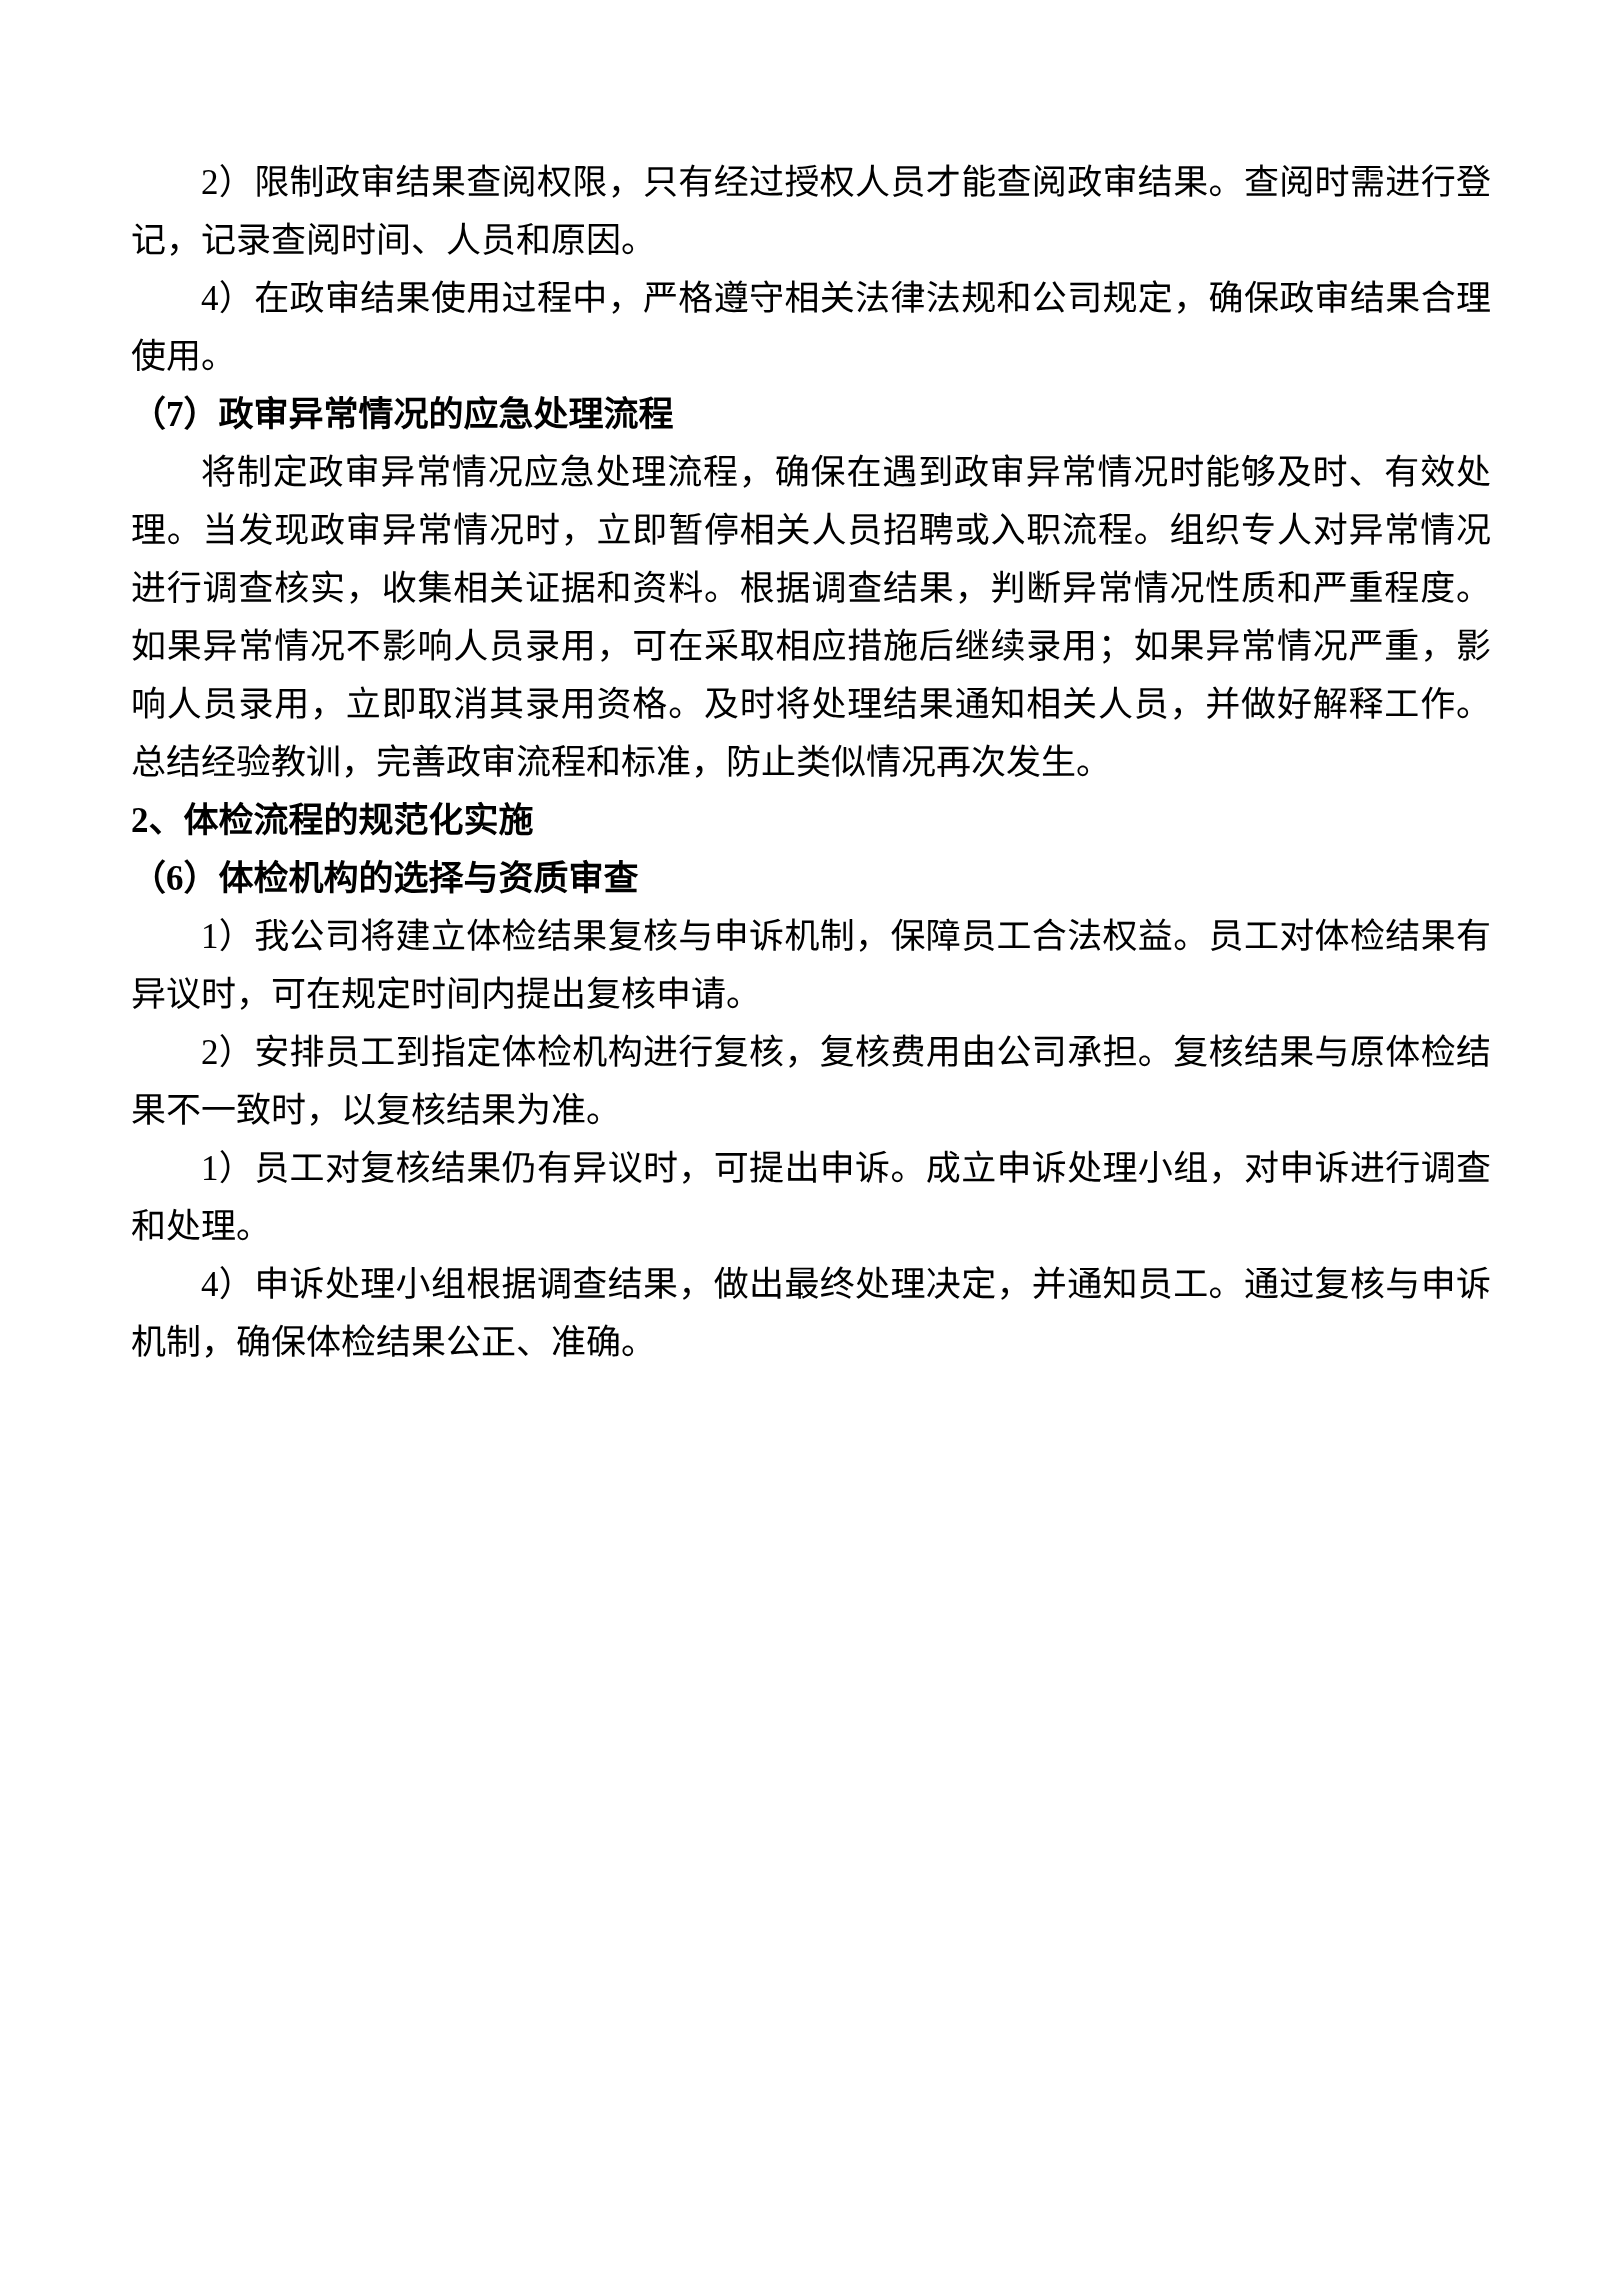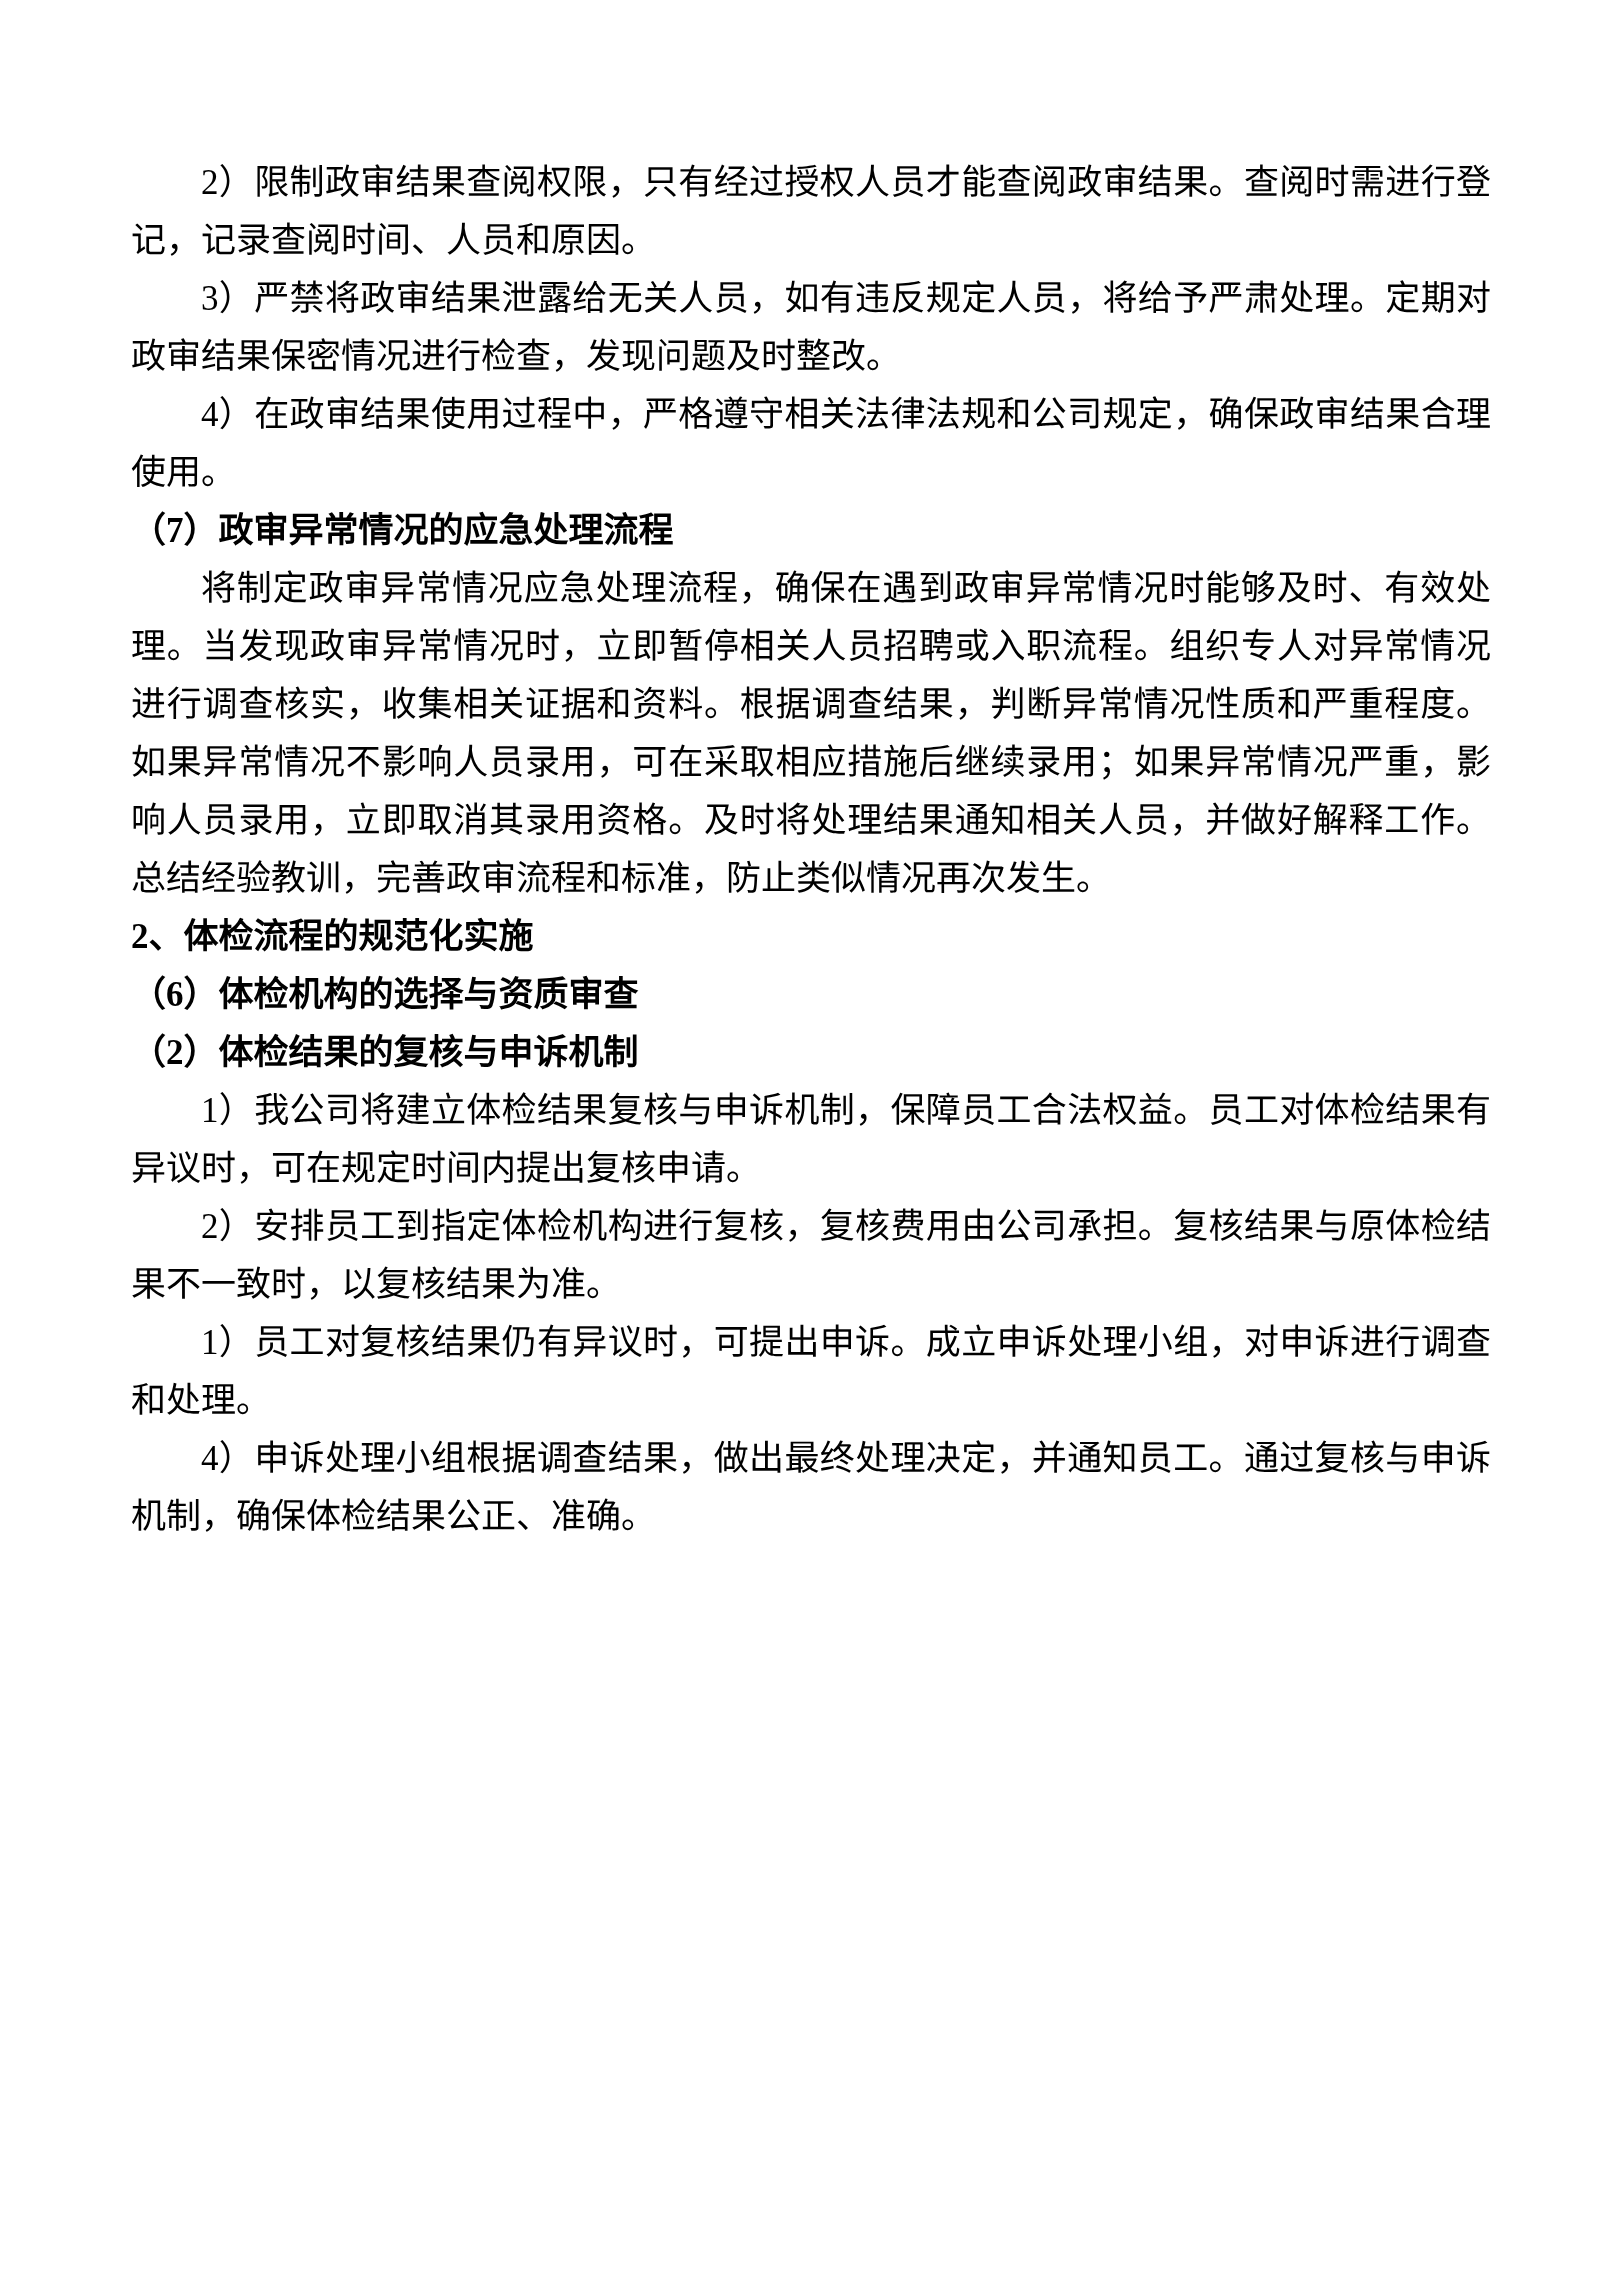--- a/index.html
+++ b/index.html
@@ -38,25 +38,23 @@
   .page p.h3 {
     text-indent: 0;
     font-weight: bold;
   }
 </style>
 </head>
 <body>
 
 <div class="page">
   <p class="body">2）限制政审结果查阅权限，只有经过授权人员才能查阅政审结果。查阅时需进行登记，记录查阅时间、人员和原因。</p>
-  <p class="body">3）严禁将政审结果泄露给无关人员，如有违反规定人员，将给予严肃处理。定期对政审结果保密情况进行检查，发现问题及时整改。</p>
   <p class="body">4）在政审结果使用过程中，严格遵守相关法律法规和公司规定，确保政审结果合理使用。</p>
   <p class="h3">（7）政审异常情况的应急处理流程</p>
   <p class="body">将制定政审异常情况应急处理流程，确保在遇到政审异常情况时能够及时、有效处理。当发现政审异常情况时，立即暂停相关人员招聘或入职流程。组织专人对异常情况进行调查核实，收集相关证据和资料。根据调查结果，判断异常情况性质和严重程度。如果异常情况不影响人员录用，可在采取相应措施后继续录用；如果异常情况严重，影响人员录用，立即取消其录用资格。及时将处理结果通知相关人员，并做好解释工作。总结经验教训，完善政审流程和标准，防止类似情况再次发生。</p>
   <p class="h2">2、体检流程的规范化实施</p>
   <p class="h3">（6）体检机构的选择与资质审查</p>
-  <p class="h3">（2）体检结果的复核与申诉机制</p>
   <p class="body">1）我公司将建立体检结果复核与申诉机制，保障员工合法权益。员工对体检结果有异议时，可在规定时间内提出复核申请。</p>
   <p class="body">2）安排员工到指定体检机构进行复核，复核费用由公司承担。复核结果与原体检结果不一致时，以复核结果为准。</p>
   <p class="body">1）员工对复核结果仍有异议时，可提出申诉。成立申诉处理小组，对申诉进行调查和处理。</p>
   <p class="body">4）申诉处理小组根据调查结果，做出最终处理决定，并通知员工。通过复核与申诉机制，确保体检结果公正、准确。</p>
 </div>
 
 
 </body></html>

